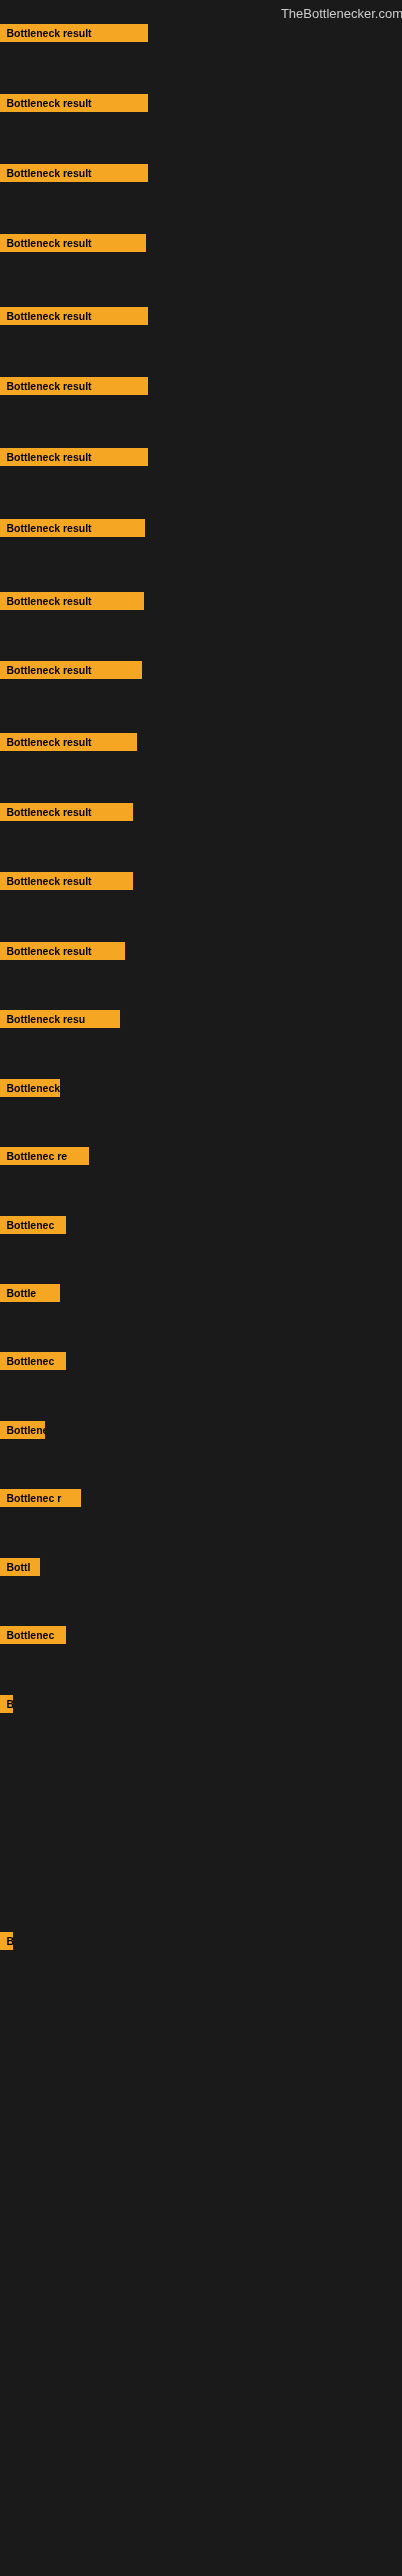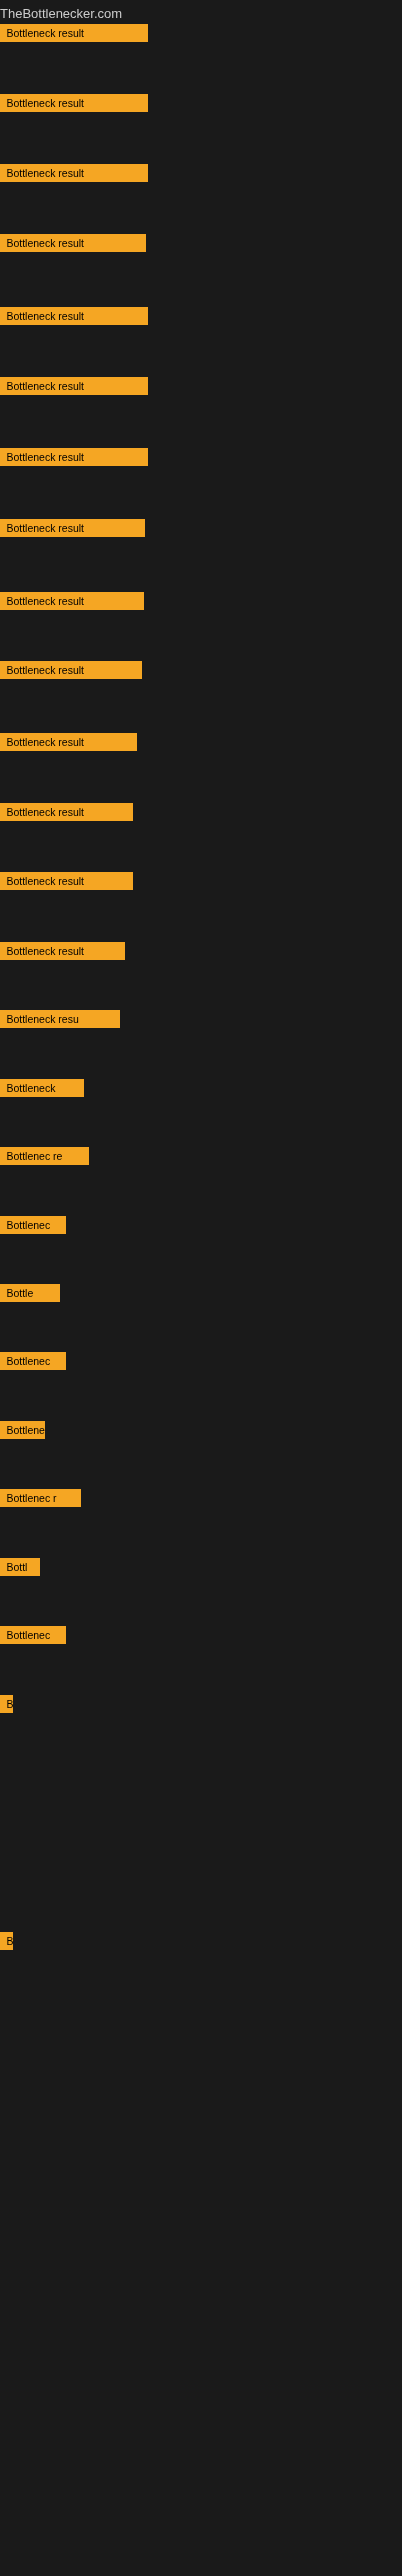--- a/index.html
+++ b/index.html
@@ -8,33 +8,33 @@
       box-sizing: border-box;
     }
     body {
       width: 403px;
       min-height: 2576px;
       background-color: #1a1a1a;
       font-family: Arial, sans-serif;
       position: relative;
     }
     .site-title {
-      text-align: left;
+      text-align: right;
       color: #cccccc;
       font-size: 13px;
       padding: 6.4px 0;
       background-color: #1a1a1a;
     }
     .bottleneck-item {
       position: absolute;
       left: 0;
       background-color: #f5a623;
       color: #000;
       font-size: 10.5px;
-      font-weight: normal;
+      font-weight: bold;
       padding: 3.2px 6.4px;
       white-space: nowrap;
       overflow: hidden;
     }
   </style>
 </head>
 <body>
 
 <div class="site-title">TheBottlenecker.com</div>
 
@@ -46,21 +46,21 @@
 <div class="bottleneck-item" style="top: 377px; width: 148px;">Bottleneck result</div>
 <div class="bottleneck-item" style="top: 448px; width: 148px;">Bottleneck result</div>
 <div class="bottleneck-item" style="top: 519px; width: 145px;">Bottleneck result</div>
 <div class="bottleneck-item" style="top: 592px; width: 144px;">Bottleneck result</div>
 <div class="bottleneck-item" style="top: 661px; width: 142px;">Bottleneck result</div>
 <div class="bottleneck-item" style="top: 733px; width: 137px;">Bottleneck result</div>
 <div class="bottleneck-item" style="top: 803px; width: 133px;">Bottleneck result</div>
 <div class="bottleneck-item" style="top: 872px; width: 133px;">Bottleneck result</div>
 <div class="bottleneck-item" style="top: 942px; width: 125px;">Bottleneck result</div>
 <div class="bottleneck-item" style="top: 1010px; width: 120px;">Bottleneck resu</div>
-<div class="bottleneck-item" style="top: 1079px; width: 84px;">Bottleneck</div>
+<div class="bottleneck-item" style="top: 1079px; width: 60px;">Bottleneck</div>
 <div class="bottleneck-item" style="top: 1147px; width: 89px;">Bottlenec re</div>
 <div class="bottleneck-item" style="top: 1216px; width: 66px;">Bottlenec</div>
 <div class="bottleneck-item" style="top: 1284px; width: 60px;">Bottle</div>
 <div class="bottleneck-item" style="top: 1352px; width: 66px;">Bottlenec</div>
 <div class="bottleneck-item" style="top: 1421px; width: 45px;">Bottlene</div>
 <div class="bottleneck-item" style="top: 1489px; width: 81px;">Bottlenec r</div>
 <div class="bottleneck-item" style="top: 1558px; width: 40px;">Bottl</div>
 <div class="bottleneck-item" style="top: 1626px; width: 66px;">Bottlenec</div>
 <div class="bottleneck-item" style="top: 1695px; width: 13px;">B</div>
 <div class="bottleneck-item" style="top: 1932px; width: 13px;">B</div>

